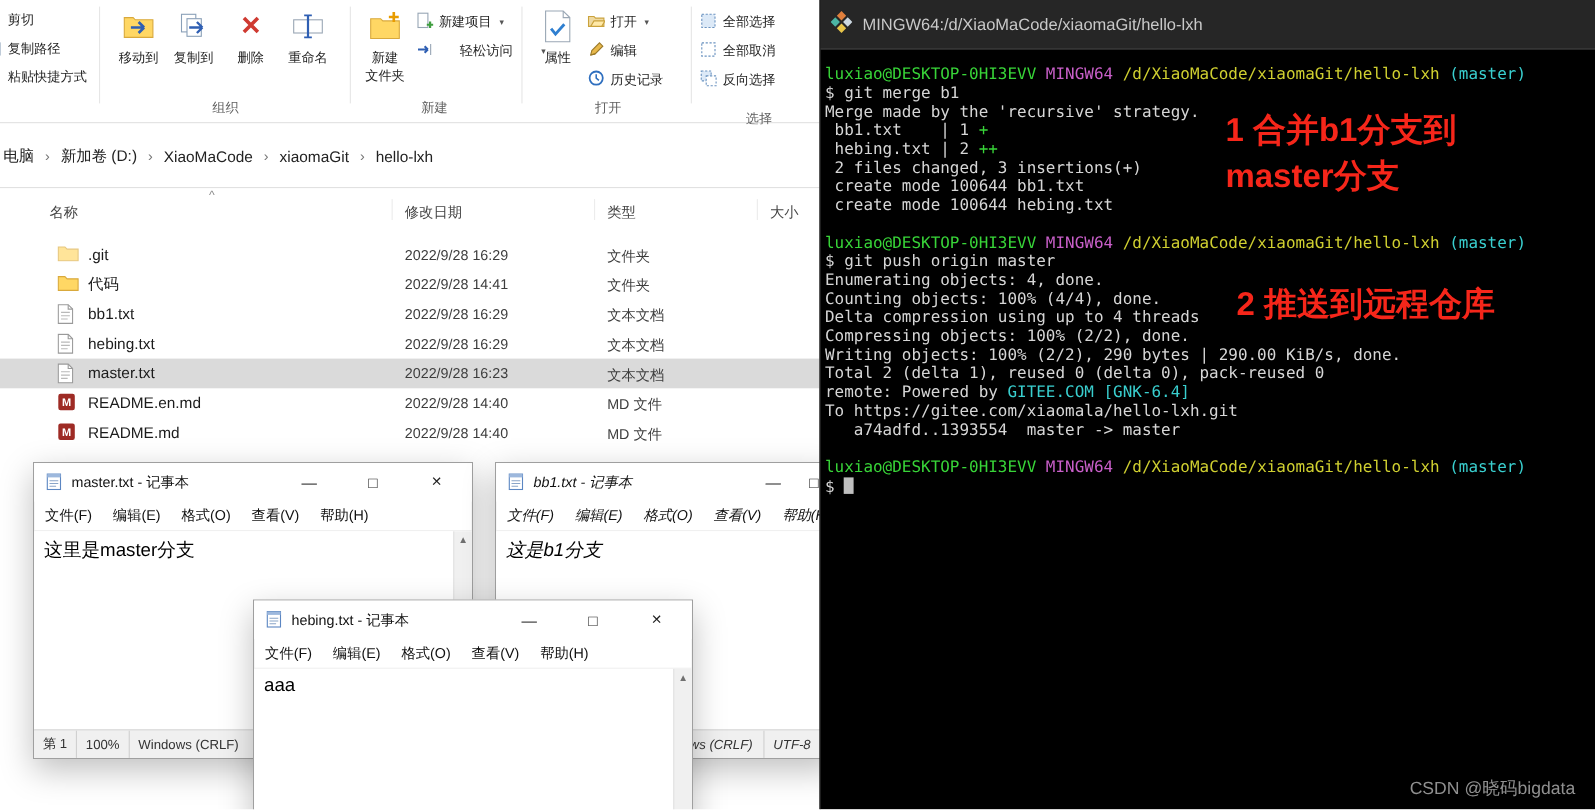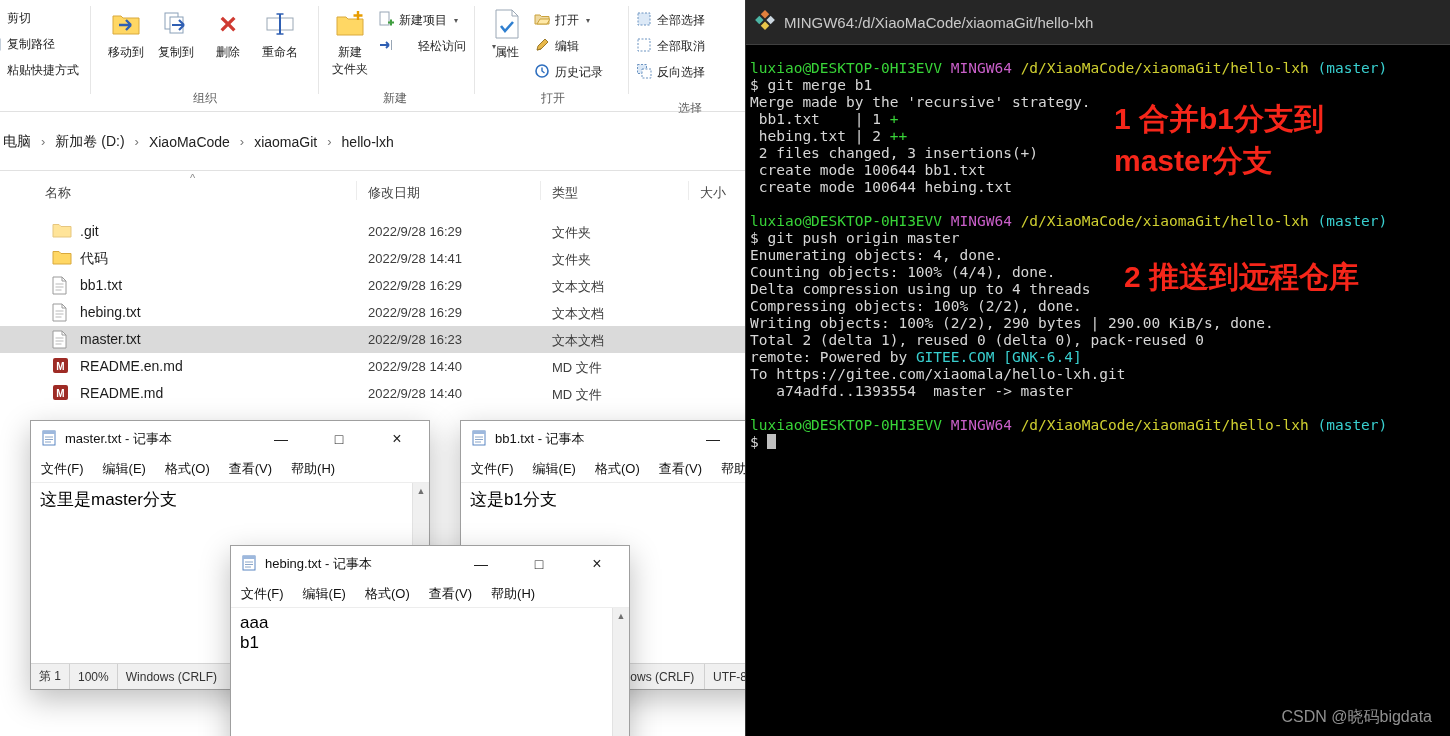--- a/index.html
+++ b/index.html
@@ -34,21 +34,21 @@
   .frow.sel { background:#dadada; }
   .ficon { position:absolute; left:52px; top:4px; width:22px; height:19px; }
   .ficon.dim { opacity:.65; }
   .fname { position:absolute; left:80px; top:5px; font-size:14px; color:#1c1c1c; white-space:nowrap; }
   .fdate { position:absolute; left:368px; top:6px; font-size:13px; color:#3d3d3d; white-space:nowrap; }
   .ftype { position:absolute; left:552px; top:6px; font-size:13px; color:#3d3d3d; white-space:nowrap; }
 
   
   .np { position:absolute; background:#fff; border:1px solid #9f9f9f; box-shadow:0 10px 28px rgba(0,0,0,.25); }
   .np-master { left:30px;  top:420px; width:400px; height:270px; z-index:10; }
-  .np-bb1    { left:460px; top:420px; width:312px; height:270px; z-index:11; }
+  .np-bb1    { left:450px; top:420px; width:312px; height:270px; z-index:11;font-style:italic; }
   .np-hebing { left:230px; top:545px; width:400px; height:212px; z-index:20; }
   .np-title { position:relative; height:35px; background:#fff; }
   .np-title .nico { position:absolute; left:10px; top:9px; }
   .np-title .ntext { position:absolute; left:34px; top:9px; font-size:13px; color:#111; white-space:nowrap; }
   .npbtn { position:absolute; top:0; width:24px; height:35px; display:flex; align-items:center; justify-content:center; font-size:14px; color:#222; }
   .np-menu { height:27px; display:flex; align-items:center; padding-left:10px; gap:19px; font-size:13px; color:#111; border-bottom:1px solid #ededed; white-space:nowrap; overflow:hidden; }
   .np-content { position:absolute; left:0; right:0; top:62px; bottom:26px; background:#fff; font-size:17px; color:#000; padding:5px 24px 0 9px; overflow:hidden; }
   .np-hebing .np-content { bottom:0; }
   .np-scroll { position:absolute; top:62px; right:0; bottom:26px; width:17px; background:#f0f0f0; border-left:1px solid #e2e2e2; }
   .np-hebing .np-scroll { bottom:0; }
@@ -400,21 +400,20 @@
     </div>
     <div class="np-menu">
       <span>文件(F)</span>
       <span>编辑(E)</span>
       <span>格式(O)</span>
       <span>查看(V)</span>
       <span>帮助(H)</span>
     </div>
     <div class="np-content">
       <div>aaa</div>
-      <div>b1</div>
     </div>
     <div class="np-scroll">
       <span class="sarr">▲</span>
     </div>
   </div>
 
   <div class="terminal">
     <div class="term-title">
       <span><svg width="20" height="20" viewBox="0 0 20 20">
             <g transform="rotate(45 10 10)">

